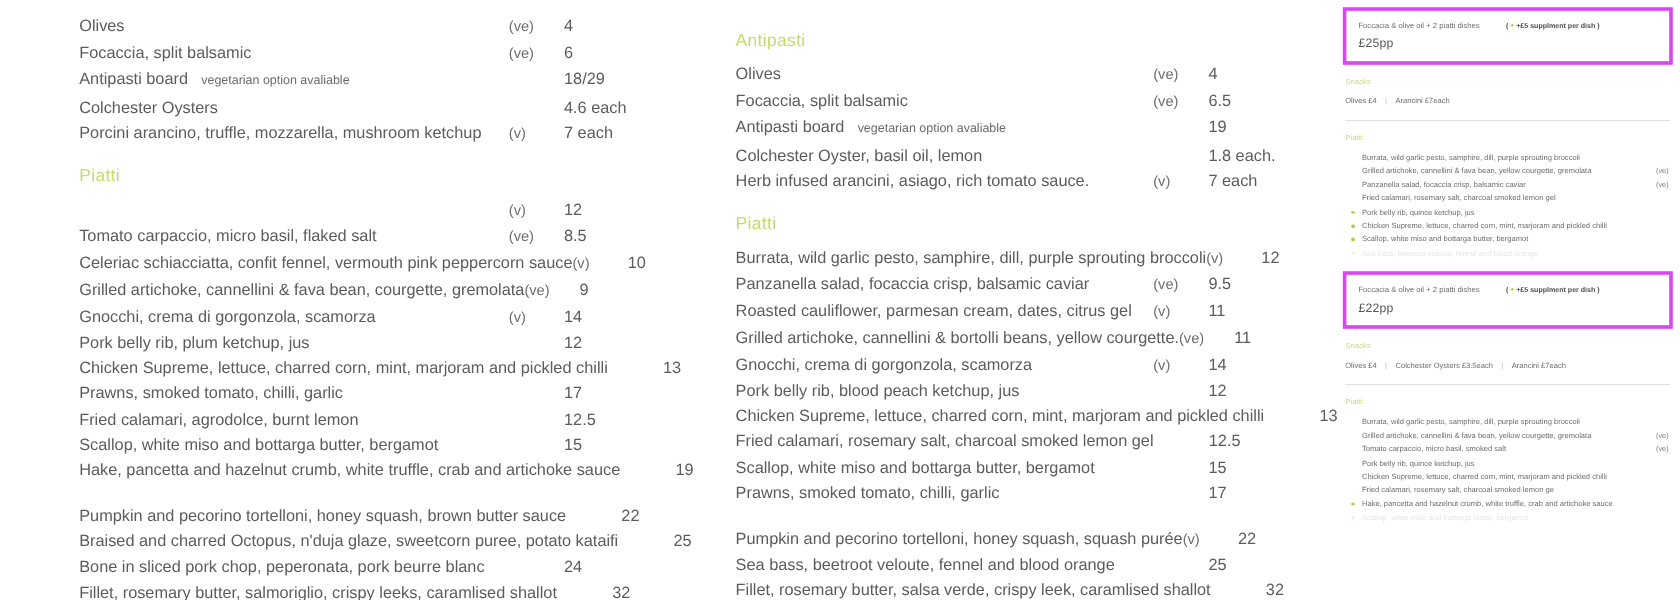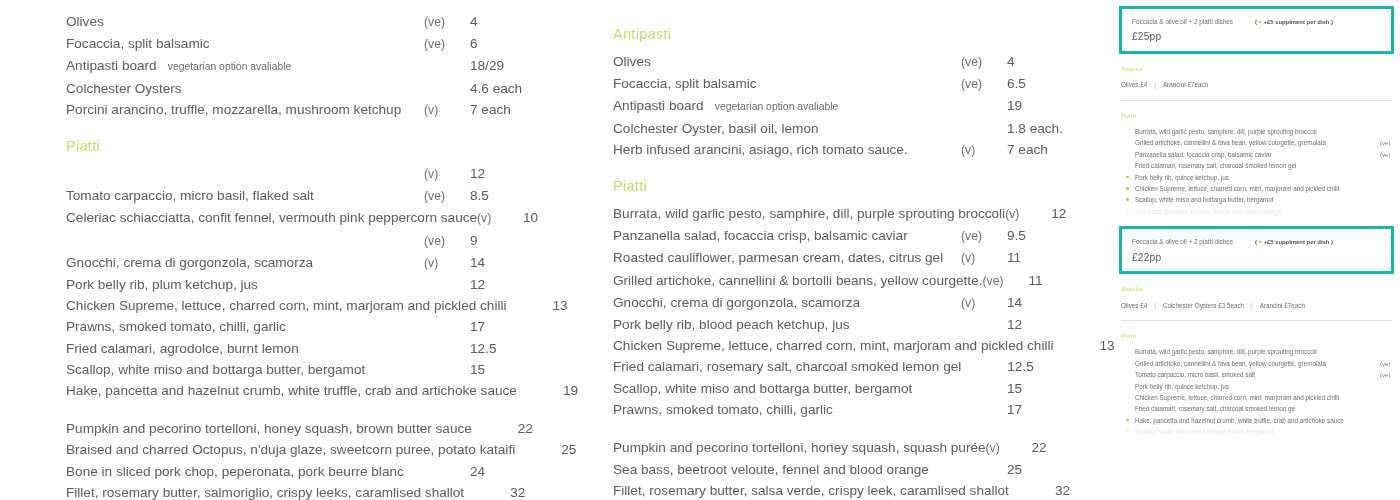--- a/index.html
+++ b/index.html
@@ -46,21 +46,21 @@
   }
   .gap{height:17px;}
 
   
   .col-right{
     position:absolute;left:1113px;top:0;width:287px;height:500px;
     font-size:6.3px;color:#6d6d6f;line-height:11.4px;
     overflow:hidden;
   }
   .deal-box{
-    border:3px solid #14b8a6;
+    border:3px solid #d946ef;
     margin:6px 6px 0 6px;
     padding:7px 10px 8px 10px;
   }
   .deal-line{display:flex;align-items:baseline;white-space:nowrap;}
   .deal-line .d-main{font-size:6.4px;color:#6d6d6f;}
   .deal-line .d-suppl{
     font-size:5.9px;color:#4f4f51;font-weight:bold;padding-left:22px;
   }
   .d-dot{color:#9bcd22;font-size:7px;padding:0 2px;}
   .deal-price{font-size:10.2px;color:#58585a;padding-top:3px;letter-spacing:.2px;}
@@ -140,20 +140,21 @@
             <span class="diet">(ve)</span>
             <span class="price">8.5</span>
           </div>
           <div class="row">
             <span class="nm">Celeriac schiacciatta, confit fennel, vermouth pink peppercorn sauce</span>
             <span class="sp"></span>
             <span class="diet">(v)</span>
             <span class="price">10</span>
           </div>
           <div class="row">
+            <span class="nm">Grilled artichoke, cannellini &amp; fava bean, courgette, gremolata</span>
             <span class="sp"></span>
             <span class="diet">(ve)</span>
             <span class="price">9</span>
           </div>
           <div class="row">
             <span class="nm">Gnocchi, crema di gorgonzola, scamorza</span>
             <span class="sp"></span>
             <span class="diet">(v)</span>
             <span class="price">14</span>
           </div>

